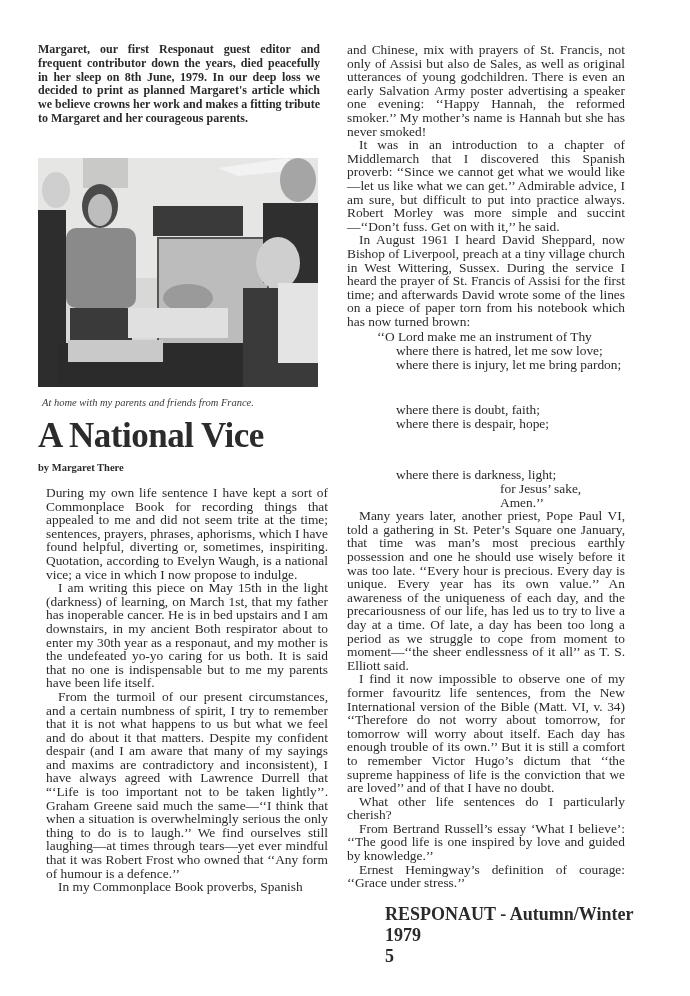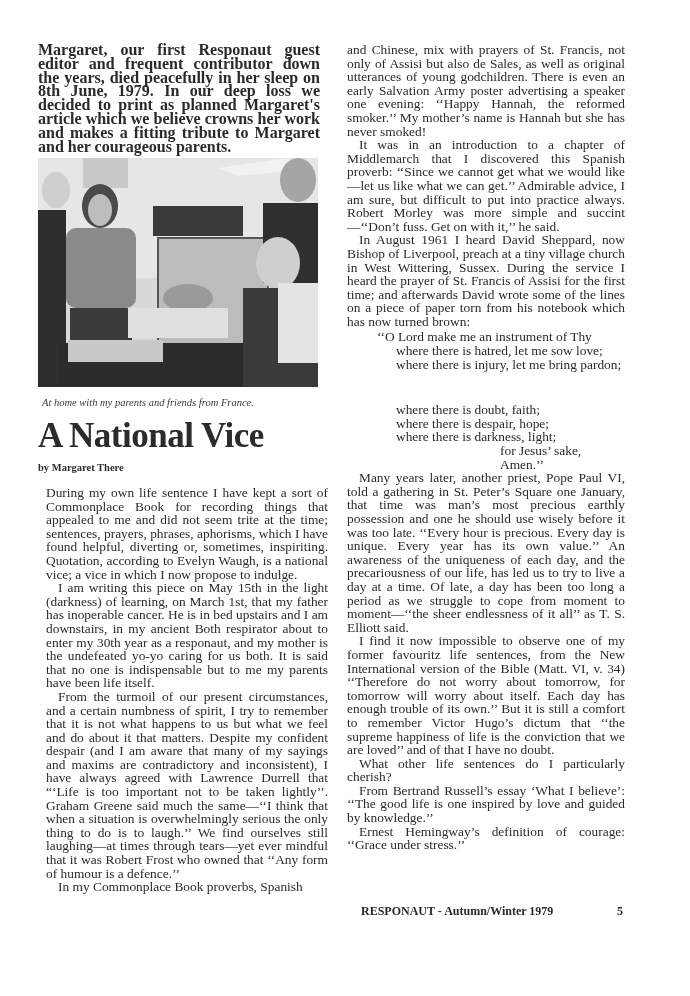--- a/index.html
+++ b/index.html
@@ -10,21 +10,21 @@
   }
   .col { position: absolute; top: 43px; }
   .col-left { left: 38px; width: 282px; }
   .col-right { left: 347px; width: 278px; }
   .p {
     font-size: 13.4px; line-height: 13.6px; text-align: justify; margin: 0;
     text-indent: 0;
   }
   .p.indent { text-indent: 12px; }
   .intro {
-    font-weight: bold; font-size: 16px; line-height: 13.8px; text-align: justify; margin: 0;
+    font-weight: bold; font-size: 12px; line-height: 13.8px; text-align: justify; margin: 0;
     color: #2a2a2a;
   }
   .photo {
     position: absolute; left: 38px; top: 158px; width: 280px; height: 229px;
     background: #6b6b6b; overflow: hidden;
   }
   .caption {
     position: absolute; left: 42px; top: 397px;
     font-style: italic; font-size: 10.5px; color: #3a3a3a;
   }
@@ -36,23 +36,23 @@
   .byline {
     position: absolute; left: 38px; top: 462px;
     font-weight: bold; font-size: 10.5px; color: #2b2b2b;
   }
   .body-left { position: absolute; left: 38px; top: 486px; width: 282px; margin-left: 8px; }
   .poem { margin: 0 0 0 30px; font-size: 13.4px; line-height: 13.6px; }
   .poem .line { display: block; padding-left: 15px; }
   .poem .first { padding-left: 0; }
   .poem .amen { padding-left: 123px; }
   .footer {
-    position: absolute; left: 361px; top: 904px; width: 262px;
-    font-weight: bold; font-size: 12px; color: #2a2a2a;
-    display: flex; justify-content: space-between;
+    position: absolute; left: 385px; top: 904px; width: 262px;
+    font-weight: bold; font-size: 18px; color: #2a2a2a;
+    display: flex; justify-content: space-between; flex-direction: column;
   }
 </style>
 </head>
 <body>
 
 <div class="col col-left">
   <p class="intro">Margaret, our first Responaut guest editor and frequent contributor down the years, died peacefully in her sleep on 8th June, 1979. In our deep loss we decided to print as planned Margaret's article which we believe crowns her work and makes a fitting tribute to Margaret and her courageous parents.</p>
 </div>
 
 <div class="photo">
@@ -102,21 +102,21 @@
 <div class="col col-right">
   <p class="p">and Chinese, mix with prayers of St. Francis, not only of Assisi but also de Sales, as well as original utterances of young godchildren. There is even an early Salvation Army poster advertising a speaker one evening: ‘‘Happy Hannah, the reformed smoker.’’ My mother’s name is Hannah but she has never smoked!</p>
   <p class="p indent">It was in an introduction to a chapter of Middlemarch that I discovered this Spanish proverb: ‘‘Since we cannot get what we would like—let us like what we can get.’’ Admirable advice, I am sure, but difficult to put into practice always. Robert Morley was more simple and succint—‘‘Don’t fuss. Get on with it,’’ he said.</p>
   <p class="p indent">In August 1961 I heard David Sheppard, now Bishop of Liverpool, preach at a tiny village church in West Wittering, Sussex. During the service I heard the prayer of St. Francis of Assisi for the first time; and afterwards David wrote some of the lines on a piece of paper torn from his notebook which has now turned brown:</p>
   <div class="poem" style="margin-top:2px;">
     <span class="line first">‘‘O Lord make me an instrument of Thy</span>
     <span class="line" style="padding-left:19px;">where there is hatred, let me sow love;</span>
     <span class="line" style="padding-left:19px;">where there is injury, let me bring pardon;</span>
     <span class="line" style="padding-left:19px;margin-top:32px;">where there is doubt, faith;</span>
     <span class="line" style="padding-left:19px;">where there is despair, hope;</span>
-    <span class="line" style="padding-left:19px;">where there is darkness, light;</span>
+    <span class="line" style="padding-left:19px;margin-top:38px;">where there is darkness, light;</span>
     <span class="line amen">for Jesus’ sake, Amen.’’</span>
   </div>
   <p class="p indent">Many years later, another priest, Pope Paul VI, told a gathering in St. Peter’s Square one January, that time was man’s most precious earthly possession and one he should use wisely before it was too late. ‘‘Every hour is precious. Every day is unique. Every year has its own value.’’ An awareness of the uniqueness of each day, and the precariousness of our life, has led us to try to live a day at a time. Of late, a day has been too long a period as we struggle to cope from moment to moment—‘‘the sheer endlessness of it all’’ as T. S. Elliott said.</p>
   <p class="p indent">I find it now impossible to observe one of my former favouritz life sentences, from the New International version of the Bible (Matt. VI, v. 34) ‘‘Therefore do not worry about tomorrow, for tomorrow will worry about itself. Each day has enough trouble of its own.’’ But it is still a comfort to remember Victor Hugo’s dictum that ‘‘the supreme happiness of life is the conviction that we are loved’’ and of that I have no doubt.</p>
   <p class="p indent">What other life sentences do I particularly cherish?</p>
   <p class="p indent">From Bertrand Russell’s essay ‘What I believe’: ‘‘The good life is one inspired by love and guided by knowledge.’’</p>
   <p class="p indent">Ernest Hemingway’s definition of courage: ‘‘Grace under stress.’’</p>
 </div>
 
 <div class="footer">

